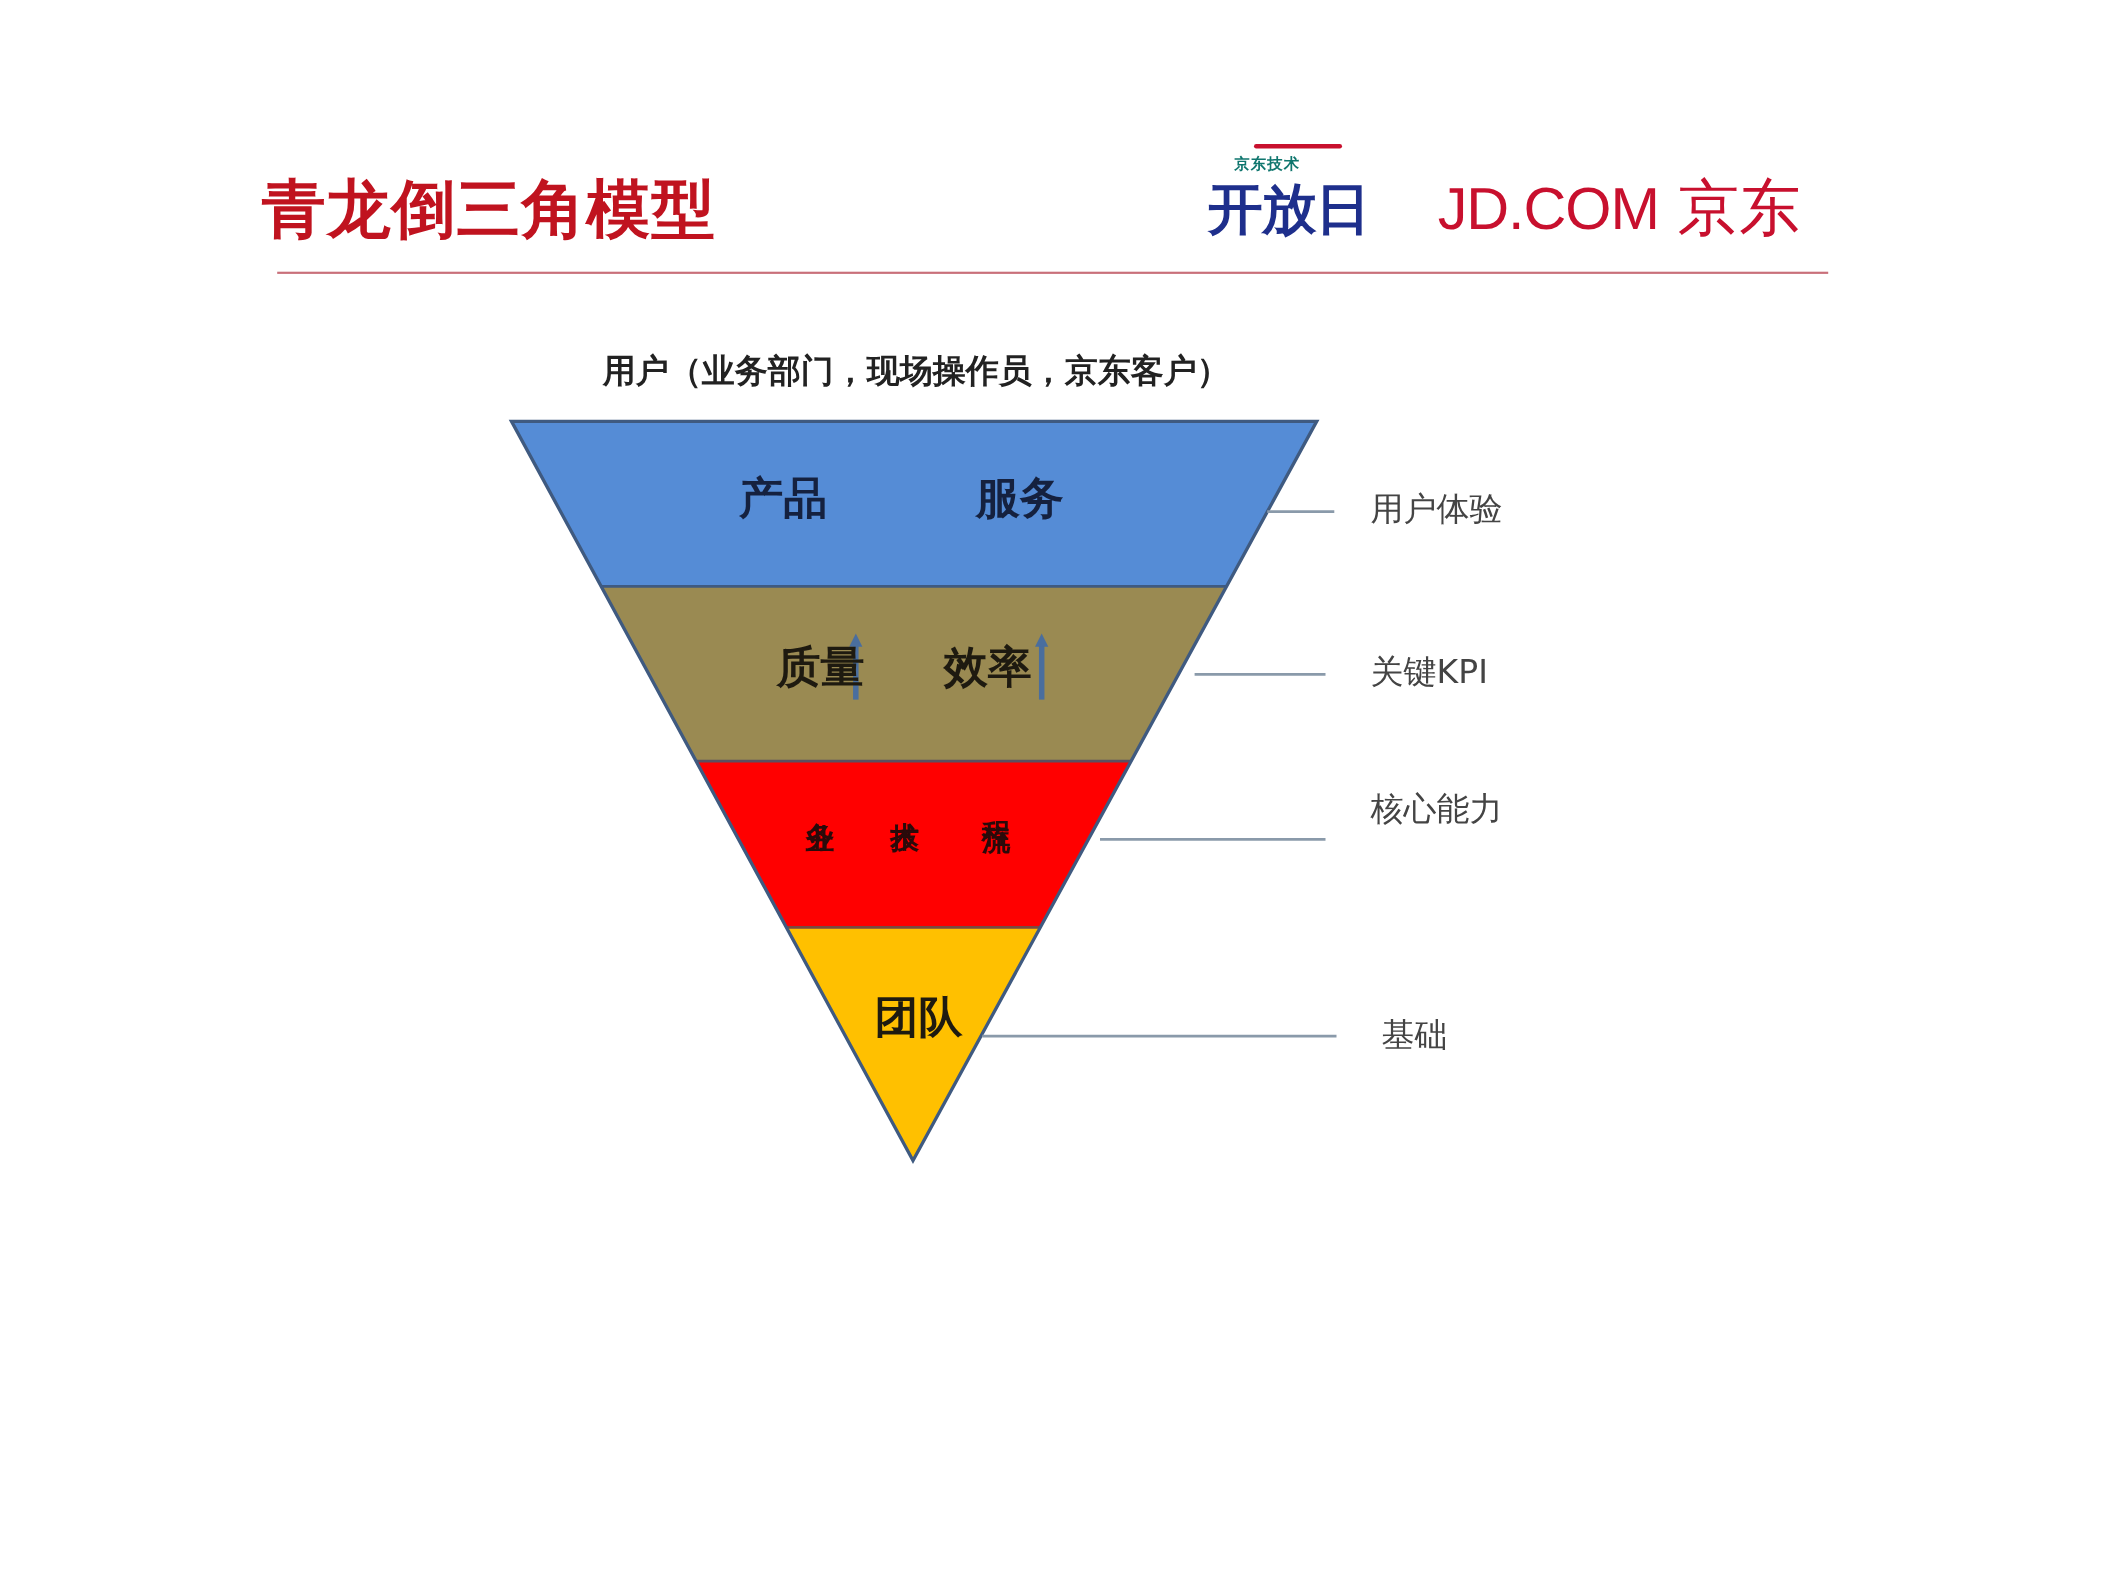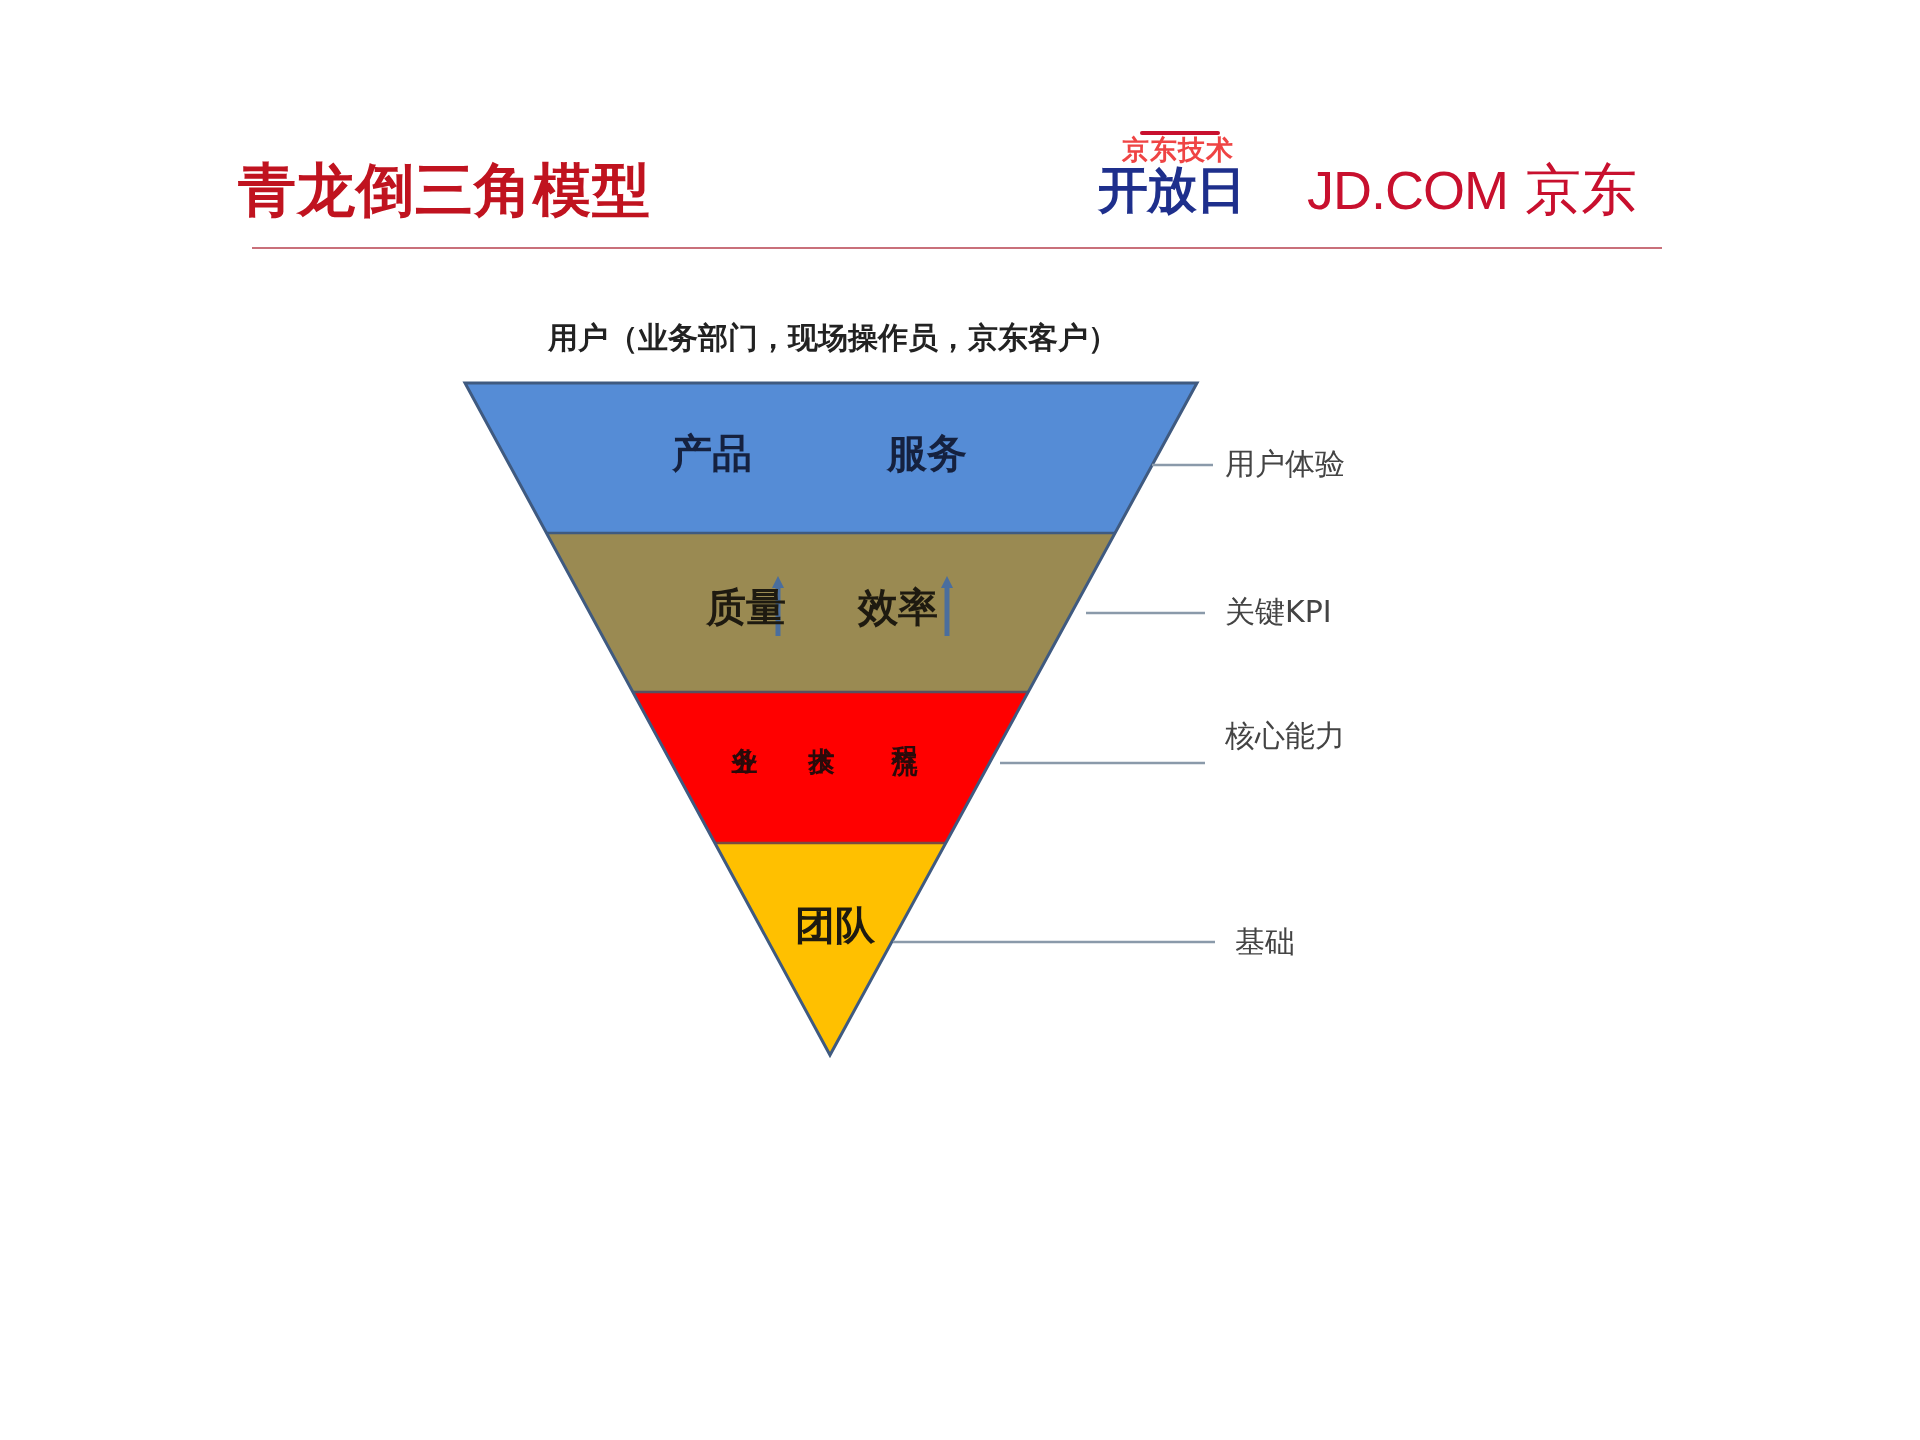--- a/index.html
+++ b/index.html
@@ -3,32 +3,32 @@
 <meta charset="utf-8">
 <style>
   html, body { margin: 0; padding: 0; background: #ffffff; }
   body { width: 1920px; height: 1440px; position: relative; overflow: hidden;
          font-family: "DejaVu Sans", "Liberation Sans", sans-serif; }
   .abs { position: absolute; white-space: nowrap; }
   .title { left: 238px; top: 155px; font-size: 58px; font-weight: bold; color: #C0131F;
            letter-spacing: 1px; line-height: 70px; }
   .divider { left: 252px; top: 247px; width: 1410px; height: 2px; background: #C9707A; }
   .logo-bar { left: 1140px; top: 131px; width: 80px; height: 4px; background: #C8102E; border-radius: 2px; }
-  .logo-small { left: 1122px; top: 138px; font-size: 27px; font-weight: bold; color: #ef4444; line-height: 24px; letter-spacing: 1px; }
+  .logo-small { left: 1122px; top: 138px; font-size: 14px; font-weight: bold; color: #0f766e; line-height: 24px; letter-spacing: 1px; }
   .logo-big { left: 1098px; top: 160px; font-size: 50px; font-weight: bold; color: #1E2F8C; line-height: 60px; letter-spacing: -1px; }
   .logo-jd { left: 1283px; top: 160px; font-size: 54px; color: #C8102E; line-height: 60px; font-family: "Liberation Sans", sans-serif; letter-spacing: -1px; margin-left: 24px; }
   .logo-cn { left: 1525px; top: 160px; font-size: 56px; color: #C8102E; line-height: 60px; }
   .subtitle { left: 548px; top: 318px; font-size: 30px; font-weight: bold; color: #222222; line-height: 40px; }
   svg.diagram { position: absolute; left: 0; top: 0; }
   .band-text { font-size: 40px; font-weight: bold; line-height: 34px; }
   .navy { color: #15213F; }
   .dark { color: #1E1A10; }
   .vtext { writing-mode: vertical-rl; text-orientation: upright; font-size: 26px; font-weight: bold;
            color: #2A0A0A; line-height: 28px; letter-spacing: -1px; }
-  .side-label { font-size: 30px; color: #444444; line-height: 36px; }
+  .side-label { font-size: 30px; color: #444444; line-height: 36px; margin-left: 21px; }
 </style>
 </head>
 <body>
 
 <div class="abs title">青龙倒三角模型</div>
 
 <div>
   <div class="abs logo-bar"></div>
   <div class="abs logo-small">京东技术</div>
   <div class="abs logo-big">开放日</div>

